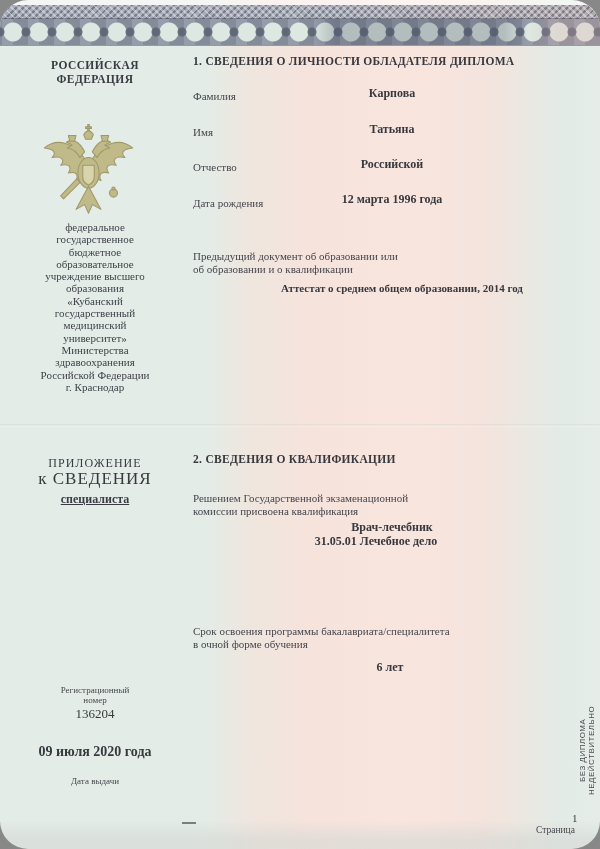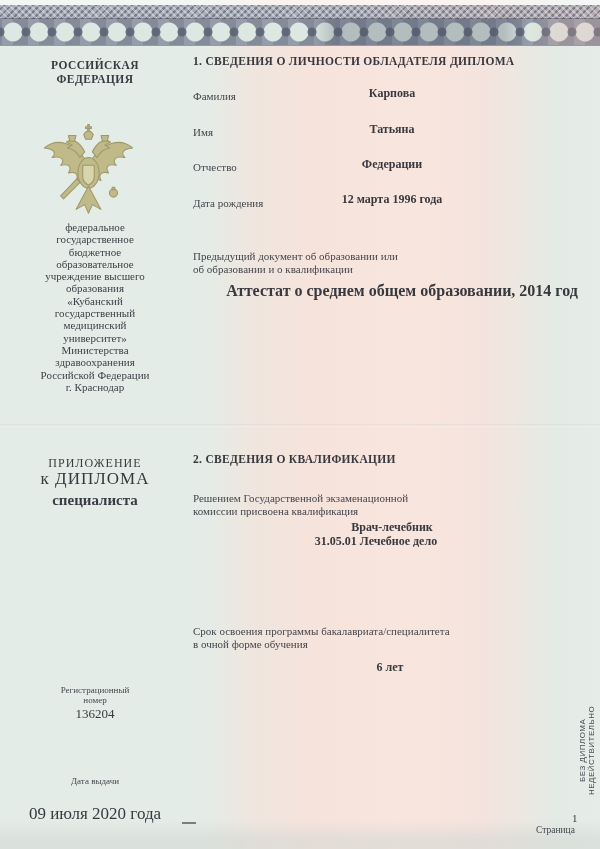--- a/index.html
+++ b/index.html
@@ -11,20 +11,21 @@
     font-family:"Liberation Serif","DejaVu Serif",serif;
     color:#3e3e46;
     background:
       linear-gradient(180deg, rgba(255,255,255,.55) 0 8px, transparent 20px),
       linear-gradient(180deg, transparent 0 820px, rgba(210,214,210,.55) 840px 849px),
       linear-gradient(90deg,
         #e4ece7 0%, #e4ece7 34%,
         #efe6de 42%, #f6e3dc 52%,
         #f8e6de 66%, #f5e3dd 80%,
         #ece8e1 87%, #e3ebe6 93%, #e6ede8 100%);
+    border-radius: 28px;
   }
   .abs{position:absolute;}
   .lines{white-space:pre-line;}
   
   .lace{
     left:0; top:5px; width:600px; height:14px;
     background:
       repeating-linear-gradient(45deg, rgba(255,255,255,.35) 0 2px, transparent 2px 5px),
       repeating-linear-gradient(-45deg, rgba(60,66,88,.45) 0 2px, transparent 2px 5px),
       linear-gradient(90deg, #a8adb8 0 55%, #b0aab2 75%, #b5acb0 100%);
@@ -49,36 +50,36 @@
     text-align:center; font-weight:bold;
     font-size:11.5px; line-height:14px; letter-spacing:.4px; color:#3a3a43;
   }
   .emblem{ left:40px; top:123px; width:97px; height:96px; }
   .institution{
     left:10px; top:221px; width:170px;
     text-align:center; font-size:11px; line-height:12.3px; color:#40414a;
   }
   .suppl1{ left:15px; top:456px; width:160px; text-align:center; font-size:12px; letter-spacing:1px; color:#3b3b44;}
   .suppl2{ left:15px; top:469px; width:160px; text-align:center; font-size:17px; letter-spacing:1px; color:#38383f;}
-  .suppl3{ left:15px; top:492px; width:160px; text-align:center; font-size:15px; font-weight:bold; color:#3b3b44;}
+  .suppl3{ left:15px; top:492px; width:160px; text-align:center; font-size:12px; font-weight:bold; color:#3b3b44;text-decoration:underline;}
   .serial{
     left:27px; top:588px;
     font-family:"DejaVu Sans Mono","Liberation Mono",monospace;
     font-size:13.5px; letter-spacing:1.6px; color:#74454c; font-weight:bold;
   }
   .reg-label{ left:15px; top:685px; width:160px; text-align:center; font-size:9px; line-height:10px; color:#46464e;}
   .reg-value{ left:15px; top:706px; width:160px; text-align:center; font-size:13px; font-weight:normal; color:#38383f;}
   .date-label{ left:15px; top:776px; width:160px; text-align:center; font-size:9px; color:#46464e;}
-  .date-value{ left:15px; top:804px; width:160px; text-align:center; font-size:17px; font-weight:normal; color:#38383f;}
+  .date-value{ left:15px; top:744px; width:160px; text-align:center; font-size:14px; font-weight:bold; color:#38383f;}
   
   .h1{ left:193px; top:55px; width:390px; font-size:11.5px; font-weight:bold; letter-spacing:.3px; color:#38383f;}
   .flabel{ left:193px; width:150px; font-size:11px; color:#45454d;}
   .fvalue{ left:242px; width:300px; text-align:center; font-size:12px; font-weight:bold; color:#38383f;}
   .lbl-ln{ left:193px; width:290px; font-size:11px; line-height:12.5px; color:#45454d;}
-  .prev-value{ left:222px; top:282px; width:360px; text-align:center; font-size:16px; font-weight:bold; color:#38383f;}
+  .prev-value{ left:222px; top:282px; width:360px; text-align:center; font-size:11px; font-weight:bold; color:#38383f;}
   .h2{ left:193px; top:453px; width:390px; font-size:11.5px; font-weight:bold; letter-spacing:.3px; color:#38383f;}
   .qual1{ left:242px; top:520px; width:300px; text-align:center; font-size:12px; font-weight:bold; color:#38383f;}
   .qual2{ left:226px; top:534px; width:300px; text-align:center; font-size:12px; font-weight:bold; color:#38383f;}
   .dur-value{ left:240px; top:660px; width:300px; text-align:center; font-size:12px; font-weight:bold; color:#38383f;}
   
   .vertical-note{
     left:578px; top:688px; height:125px; width:14px;
     writing-mode:vertical-rl; transform:rotate(180deg);
     font-family:"Liberation Sans","DejaVu Sans",sans-serif;
     font-size:8px; letter-spacing:.5px; color:#4a4a52; text-align:center;
@@ -130,41 +131,41 @@
 «Кубанский
 государственный
 медицинский
 университет»
 Министерства
 здравоохранения
 Российской Федерации
 г. Краснодар</div>
 
   <div class="abs suppl1">ПРИЛОЖЕНИЕ</div>
-  <div class="abs suppl2">к ДИПЛОМА</div>
+  <div class="abs suppl2">к СВЕДЕНИЯ</div>
   <div class="abs suppl3">специалиста</div>
 
 
   <div class="abs reg-label lines">Регистрационный
 номер</div>
   <div class="abs reg-value">136204</div>
 
   <div class="abs date-label">Дата выдачи</div>
   <div class="abs date-value">09 июля 2020 года</div>
 
   <div class="abs h1">1. СВЕДЕНИЯ О ЛИЧНОСТИ ОБЛАДАТЕЛЯ ДИПЛОМА</div>
 
   <div class="abs flabel" style="top:90px">Фамилия</div>
   <div class="abs fvalue" style="top:86px">Карпова</div>
 
   <div class="abs flabel" style="top:126px">Имя</div>
   <div class="abs fvalue" style="top:122px">Татьяна</div>
 
   <div class="abs flabel" style="top:161px">Отчество</div>
-  <div class="abs fvalue" style="top:157px">Федерации</div>
+  <div class="abs fvalue" style="top:157px">Российской</div>
 
   <div class="abs flabel" style="top:197px">Дата рождения</div>
   <div class="abs fvalue" style="top:192px">12 марта 1996 года</div>
 
   <div class="abs lbl-ln lines" style="top:250px">Предыдущий документ об образовании или
 об образовании и о квалификации</div>
   <div class="abs prev-value">Аттестат о среднем общем образовании, 2014 год</div>
 
   <div class="abs h2">2. СВЕДЕНИЯ О КВАЛИФИКАЦИИ</div>
 

